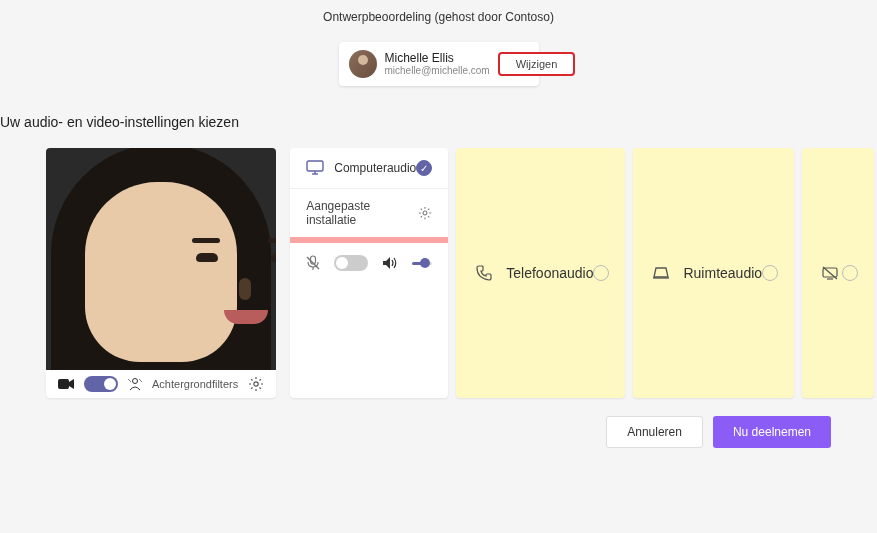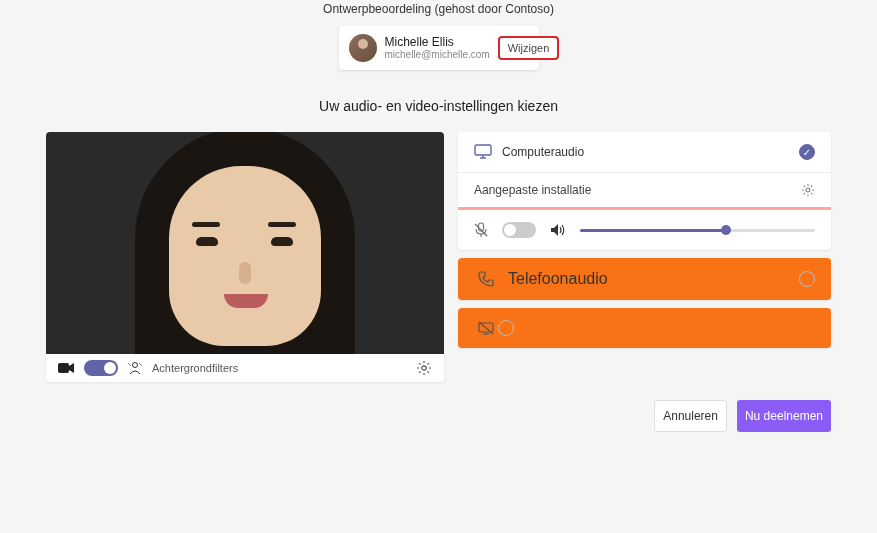--- a/index.html
+++ b/index.html
@@ -5,21 +5,21 @@
     * { box-sizing: border-box; margin: 0; padding: 0; }
     body {
       font-family: "Segoe UI", -apple-system, sans-serif;
       background: #f5f5f5;
       width: 877px;
       height: 533px;
       overflow: hidden;
     }
     .header {
       text-align: center;
-      padding: 2px 0;
+      padding: 10px 0;
       font-size: 12px;
       color: #333;
     }
     .user-card {
       width: 200px;
       margin: 8px auto;
       background: #fff;
       border-radius: 4px;
       box-shadow: 0 1px 3px rgba(0,0,0,0.12);
       display: flex;
@@ -43,28 +43,27 @@
       width: 10px; height: 10px;
       background: #d4b89c;
       border-radius: 50%;
     }
     .user-info { flex: 1; line-height: 1.2; }
     .user-name { font-size: 12px; color: #222; }
     .user-email { font-size: 10px; color: #888; }
     .change-btn {
       border: 2px solid #d9262c;
       border-radius: 4px;
-      padding: 4px 8px;
+      padding: 4px 16px;
       font-size: 11px;
       color: #444;
       background: #fff;
       cursor: pointer;
     }
     .subtitle {
-      text-align: center;
       font-size: 14px;
       color: #222;
       margin: 28px 0 18px;
     }
     .main {
       display: flex;
       gap: 14px;
       padding: 0 46px;
     }
     .video-panel {
@@ -129,31 +128,30 @@
     }
     .toggle.off {
       background: #ccc;
     }
     .toggle.off::after { left: 2px; right: auto; }
     .bg-filters { font-size: 11px; color: #555; flex: 1; }
     .gear { cursor: pointer; }
     .audio-panel {
       flex: 1;
       display: flex;
-      flex-direction: column;
       gap: 8px;
     }
     .audio-card {
-      background: #f97316;
+      background: #fef9c3;
       border-radius: 4px;
       box-shadow: 0 1px 2px rgba(0,0,0,0.08);
       display: flex;
       align-items: center;
       padding: 12px 16px;
-      font-size: 16px;
+      font-size: 14px;
       color: #333;
       cursor: pointer;
     }
     .audio-card .icon-slot {
       width: 24px;
       display: flex;
       justify-content: center;
     }
     .audio-card .lbl { margin-left: 10px; flex: 1; }
     .radio {
@@ -182,21 +180,21 @@
       display: flex;
       align-items: center;
       padding: 12px 16px;
       font-size: 12px;
       color: #333;
     }
     .exp-row.top { border-bottom: 1px solid #eee; }
     .exp-row .lbl { margin-left: 10px; flex: 1; }
     .custom-row {
       padding: 10px 16px;
-      border-bottom: 3px solid #fca5a5;
+      border-bottom: 6px solid #fca5a5;
       display: flex;
       align-items: center;
       justify-content: space-between;
       font-size: 12px;
       color: #444;
     }
     .slider-row {
       padding: 12px 16px;
       display: flex;
       align-items: center;
@@ -218,21 +216,21 @@
       background: #6264a7;
       border-radius: 50%;
     }
     .footer {
       display: flex;
       justify-content: flex-end;
       gap: 10px;
       padding: 18px 46px 0;
     }
     .btn {
-      padding: 8px 8px;
+      padding: 8px 20px;
       font-size: 12px;
       border-radius: 3px;
       cursor: pointer;
       border: none;
     }
     .btn-secondary {
       background: #fff;
       border: 1px solid #ddd;
       color: #333;
     }
@@ -341,20 +339,30 @@
     <div class="audio-card">
       <span class="icon-slot">
         <svg width="16" height="16" viewBox="0 0 16 16">
             <path d="M3 1 Q1 1 1 3 Q1 13 13 15 Q15 15 15 13 L15 10 Q15 9 14 9 L11 9 Q10 9 10 10 L10 11 Q6 10 5 6 L6 6 Q7 6 7 5 L7 2 Q7 1 6 1 Z" fill="none" stroke="#555" stroke-width="1.2"></path>
           </svg>
       </span>
       <span class="lbl">Telefoonaudio</span>
       <span class="radio"></span>
     </div>
 
+    <div class="audio-card">
+      <span class="icon-slot">
+        <svg width="18" height="14" viewBox="0 0 18 14">
+            <path d="M2 11 L4 2 L14 2 L16 11 Z" fill="none" stroke="#555" stroke-width="1.3"></path>
+            <line x1="1" y1="12" x2="17" y2="12" stroke="#555" stroke-width="1.3"></line>
+          </svg>
+      </span>
+      <span class="lbl">Ruimteaudio</span>
+      <span class="radio"></span>
+    </div>
 
     <div class="audio-card">
       <span class="icon-slot">
         <svg width="18" height="14" viewBox="0 0 18 14">
             <rect x="2" y="2" width="14" height="9" rx="1.5" fill="none" stroke="#555" stroke-width="1.2"></rect>
             <line x1="6" y1="13" x2="12" y2="13" stroke="#555" stroke-width="1.2"></line>
             <line x1="2" y1="1" x2="16" y2="13" stroke="#555" stroke-width="1.3"></line>
           </svg>
       </span>
       <span class="radio"></span>

